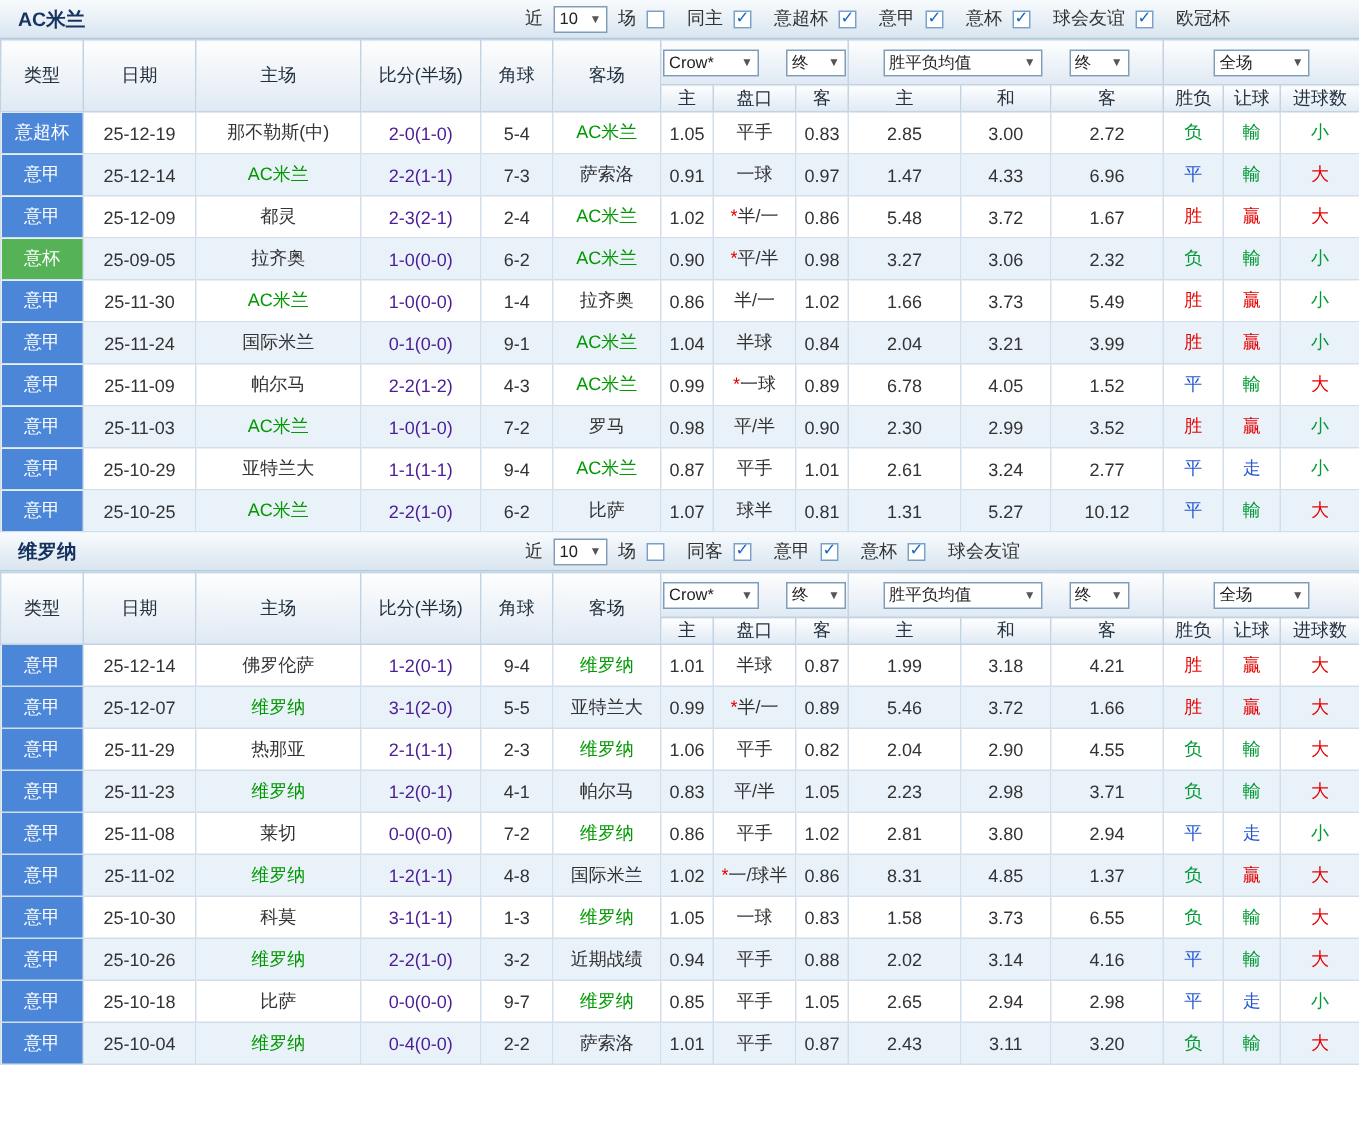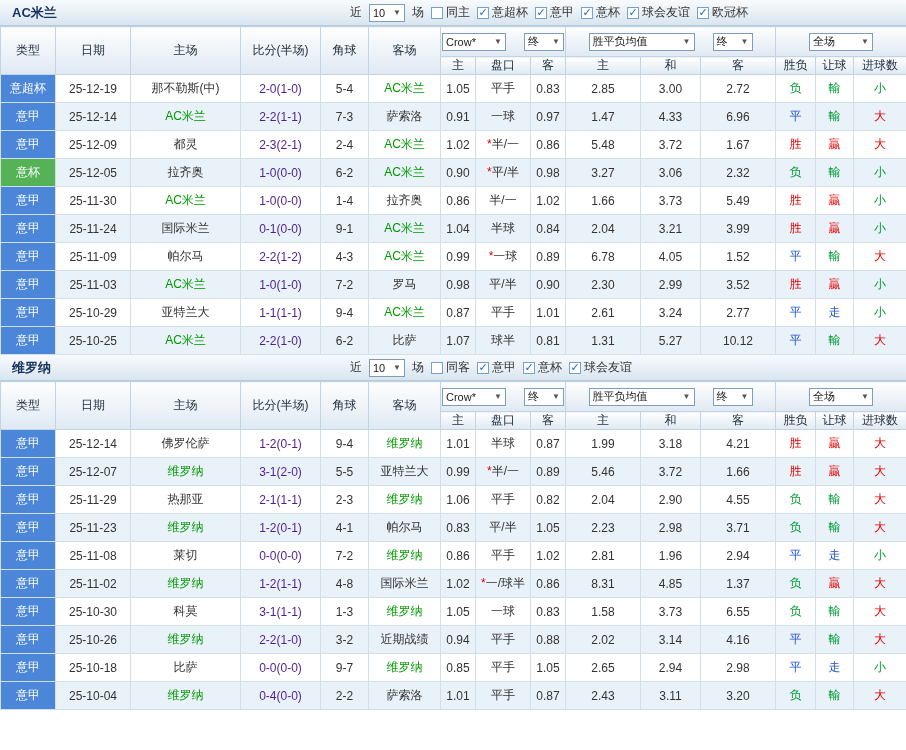--- a/index.html
+++ b/index.html
@@ -20,21 +20,21 @@
   .filterbar{height:26px;background:linear-gradient(#f8fbfd,#d9e5f0);border-bottom:1px solid #b3c9dc;display:flex;align-items:center;font-size:12px;color:#333}
   .team-name{width:350px;padding-left:12px;font-weight:bold;font-size:13px;color:#16325f;flex-shrink:0}
   .filters{display:flex;align-items:center;gap:7px;white-space:nowrap}
   .select{display:inline-flex;align-items:center;justify-content:space-between;background:#fff;border:1px solid #7f9db9;height:18px;padding:0 3px;font-size:11px;color:#222;gap:4px;cursor:pointer;white-space:nowrap}
   .dd-arrow{font-size:8px;color:#555;line-height:1}
   .w-count{width:36px}
   .w-odds{width:64px}
   .w-final{width:40px}
   .w-avg{width:106px}
   .w-full{width:64px}
-  .cb-item{display:inline-flex;align-items:center;gap:3px;cursor:pointer}
+  .cb-item{display:inline-flex;align-items:center;gap:15px;cursor:pointer}
   .cb{width:12px;height:12px;border:1px solid #79a0c6;background:#fff;display:inline-flex;align-items:center;justify-content:center;font-size:11px;color:#1467c8}
   .cb.checked::after{content:"✓";font-weight:bold;line-height:1}
 
   
   table{border-collapse:collapse;width:906px;table-layout:fixed}
   thead th{background:linear-gradient(#fefefe,#dfe9f3);border:1px solid #c2d3e3;font-weight:normal;font-size:12px;color:#22303f;overflow:hidden;white-space:nowrap}
   .group-row th{height:30px}
   .sub-row th{height:18px}
   .hgroup{display:flex;align-items:center;justify-content:center;gap:18px}
   td{border:1px solid #d2dfeb;height:28px;text-align:center;font-size:12px;color:#333;overflow:hidden;white-space:nowrap;padding:0 1px}
@@ -214,21 +214,21 @@
               <td>0.86</td>
               <td>5.48</td>
               <td>3.72</td>
               <td>1.67</td>
               <td class="c-red">胜</td>
               <td class="c-red">贏</td>
               <td class="c-red">大</td>
             </tr>
             <tr class="even">
               <td class="type-green">意杯</td>
-              <td>25-12-05</td>
+              <td>25-09-05</td>
               <td>拉齐奥</td>
               <td class="score">1-0(0-0)</td>
               <td>6-2</td>
               <td class="focal">AC米兰</td>
               <td>0.90</td>
               <td><span class="star">*</span>平/半</td>
               <td>0.98</td>
               <td>3.27</td>
               <td>3.06</td>
               <td>2.32</td>
@@ -516,21 +516,21 @@
               <td class="type-blue">意甲</td>
               <td>25-11-08</td>
               <td>莱切</td>
               <td class="score">0-0(0-0)</td>
               <td>7-2</td>
               <td class="focal">维罗纳</td>
               <td>0.86</td>
               <td>平手</td>
               <td>1.02</td>
               <td>2.81</td>
-              <td>1.96</td>
+              <td>3.80</td>
               <td>2.94</td>
               <td class="c-blue">平</td>
               <td class="c-blue">走</td>
               <td class="c-green">小</td>
             </tr>
             <tr class="even">
               <td class="type-blue">意甲</td>
               <td>25-11-02</td>
               <td class="focal">维罗纳</td>
               <td class="score">1-2(1-1)</td>

